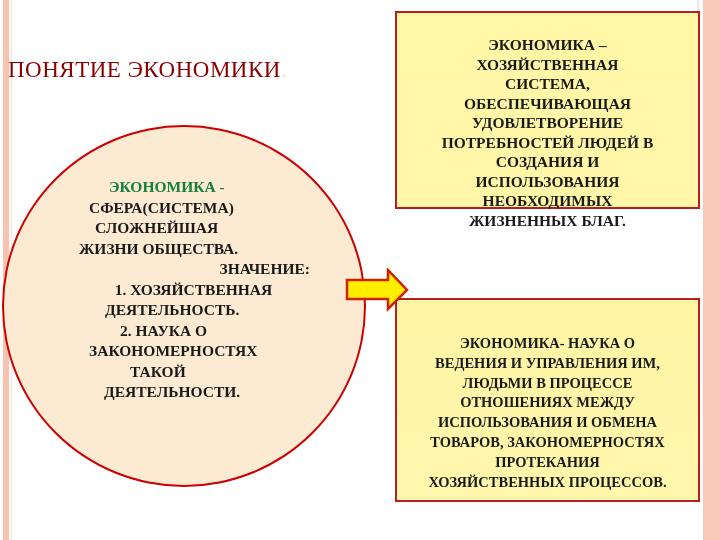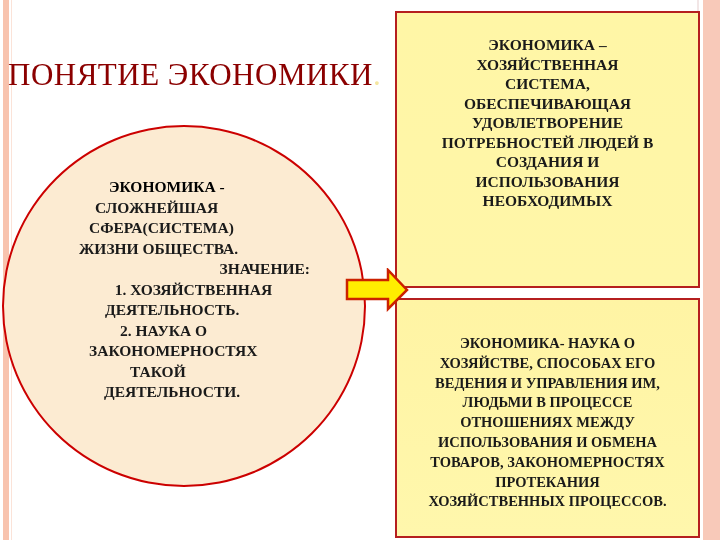--- a/index.html
+++ b/index.html
@@ -37,21 +37,21 @@
     }
     .strip-right-thin {
       position: absolute;
       left: 697px; top: 0;
       width: 2px; height: 11px;
       background: #f2e6e6;
     }
     .title {
       position: absolute;
       left: 8px; top: 57px;
-      font-size: 31px;
+      font-size: 23px;
       color: #8b0000;
       letter-spacing: 0.5px;
       white-space: nowrap;
       font-family: "Liberation Serif", "DejaVu Serif", serif;
       font-weight: normal;
     }
     .title .dot {
       color: #f5e6a0;
     }
     .circle {
@@ -69,44 +69,44 @@
       width: 250px;
       font-size: 15.5px;
       line-height: 20.5px;
       font-weight: bold;
       color: #1a1a1a;
       font-family: "Liberation Serif", "DejaVu Serif", serif;
     }
     .circle-text div {
       white-space: nowrap;
     }
-    .ct-accent { color: #000000; }
+    .ct-accent { color: #15803d; }
     .box {
       position: absolute;
       left: 395px;
       width: 305px;
       border: 2px solid #b51f1f;
       background: #fff5a8;
       box-sizing: border-box;
       text-align: center;
       font-weight: bold;
       color: #1a1a1a;
       font-family: "Liberation Serif", "DejaVu Serif", serif;
     }
     .box-top {
       top: 11px;
-      height: 277px;
+      height: 198px;
       font-size: 15.5px;
       line-height: 19.5px;
       padding-top: 22px;
       background: linear-gradient(180deg, #fff6a6 0%, #fff6a8 100%);
     }
     .box-bottom {
       top: 298px;
-      height: 240px;
+      height: 204px;
       font-size: 14.5px;
       line-height: 19.8px;
       padding-top: 34px;
       background: linear-gradient(180deg, #fff4a4 0%, #fff7ac 100%);
     }
     .box div { white-space: nowrap; }
     .arrow {
       position: absolute;
       left: 345px; top: 268px;
     }
@@ -120,47 +120,47 @@
   <div class="strip-right"></div>
   <div class="strip-right-thin"></div>
 
   <div class="title">
     <span>ПОНЯТИЕ  ЭКОНОМИКИ</span><span class="dot">.</span>
   </div>
 
   <div class="circle"></div>
   <div class="circle-text">
     <div class="ct-accent" style="padding-left:49px;">ЭКОНОМИКА  -</div>
+    <div style="padding-left:29px;">СФЕРА(СИСТЕМА)</div>
     <div style="padding-left:35px;">СЛОЖНЕЙШАЯ</div>
-    <div style="padding-left:29px;">СФЕРА(СИСТЕМА)</div>
     <div style="padding-left:19px;">ЖИЗНИ ОБЩЕСТВА.</div>
     <div style="padding-left:63px;text-align:right;">ЗНАЧЕНИЕ:</div>
     <div style="padding-left:17px;text-align:center;">1.  ХОЗЯЙСТВЕННАЯ</div>
     <div style="padding-left:45px;">ДЕЯТЕЛЬНОСТЬ.</div>
     <div style="padding-left:60px;">2.  НАУКА О</div>
     <div style="padding-left:29px;">ЗАКОНОМЕРНОСТЯХ</div>
     <div style="padding-left:70px;">ТАКОЙ</div>
     <div style="padding-left:44px;">ДЕЯТЕЛЬНОСТИ.</div>
   </div>
 
   <div class="box box-top">
     <div>ЭКОНОМИКА –</div>
     <div>ХОЗЯЙСТВЕННАЯ</div>
     <div>СИСТЕМА,</div>
     <div>ОБЕСПЕЧИВАЮЩАЯ</div>
     <div>УДОВЛЕТВОРЕНИЕ</div>
     <div>ПОТРЕБНОСТЕЙ  ЛЮДЕЙ В</div>
     <div>СОЗДАНИЯ И</div>
     <div>ИСПОЛЬЗОВАНИЯ</div>
     <div>НЕОБХОДИМЫХ</div>
+    <div>ЖИЗНЕННЫХ  БЛАГ.</div>
   </div>
 
   <div class="box box-bottom">
     <div>ЭКОНОМИКА-  НАУКА О</div>
-    <div>ХОЗЯЙСТВЕ, СПОСОБАХ ЕГО</div>
     <div>ВЕДЕНИЯ И  УПРАВЛЕНИЯ ИМ,</div>
     <div>ЛЮДЬМИ  В ПРОЦЕССЕ</div>
     <div>ОТНОШЕНИЯХ МЕЖДУ</div>
     <div>ИСПОЛЬЗОВАНИЯ И ОБМЕНА</div>
     <div>ТОВАРОВ, ЗАКОНОМЕРНОСТЯХ</div>
     <div>ПРОТЕКАНИЯ</div>
     <div>ХОЗЯЙСТВЕННЫХ ПРОЦЕССОВ.</div>
   </div>
 
   <svg class="arrow" width="66" height="44" viewBox="0 0 66 44">

